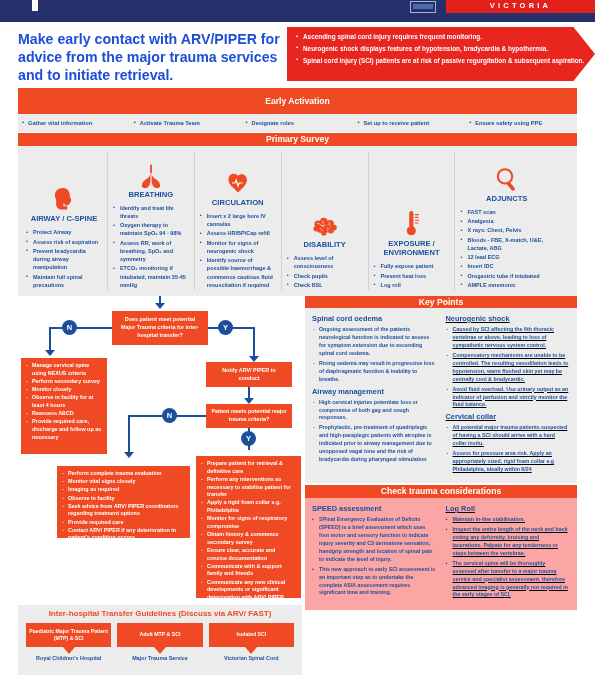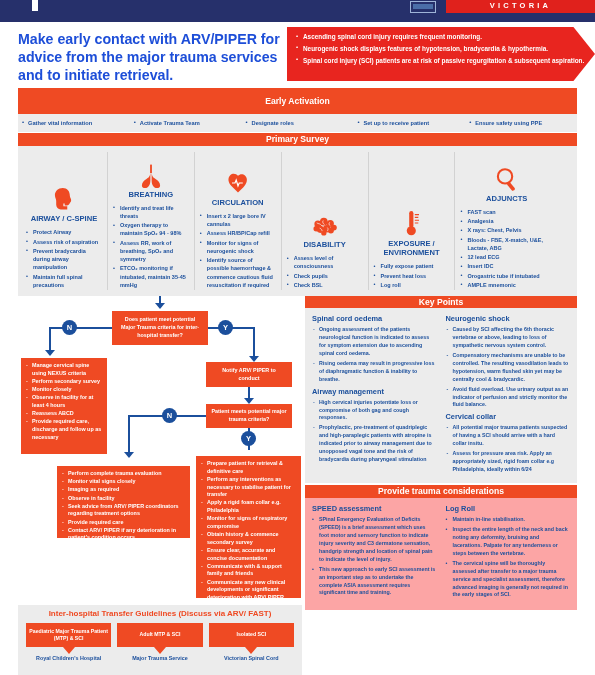--- a/index.html
+++ b/index.html
@@ -140,21 +140,21 @@
     position:absolute; width:0; height:0;
     border-left:5px solid transparent; border-right:5px solid transparent;
     border-top:6px solid #1b4f9c;
   }
 
   
   .kp-wrap { position:absolute; left:305px; top:296px; width:272px; }
   .kp-bar { height:12px; }
   .kp-body { background:#ececec; padding:5px 7px 6px 7px; display:flex; }
   .kp-col { flex:1; padding-right:5px; }
-  .kp-col:last-child { padding-right:0; padding-left:4px; }
+  .kp-col:last-child { padding-right:0; padding-left:4px;text-decoration:underline; }
   .kp-h {
     color:#1b4f9c; font-size:7.4px; font-weight:bold; margin:1px 0 3px 0;
   }
   .kp-list { list-style:none; margin-bottom:3px; }
   .kp-list li {
     color:#1b4f9c; font-size:5.3px; line-height:1.5; font-weight:bold;
     padding-left:7px; position:relative; margin-bottom:2px;
   }
   .kp-list li:before {
     content:"-"; position:absolute; left:1px; top:0;
@@ -443,21 +443,21 @@
           <div class="kp-h">Cervical collar</div>
           <ul class="kp-list">
             <li>All potential major trauma patients suspected of having a SCI should arrive with a hard collar insitu.</li>
             <li>Assess for pressure area risk. Apply an appropriately sized, rigid foam collar e.g Philadelphia, ideally within 6/24</li>
           </ul>
         </div>
     </div>
   </div>
 
   <div class="st-wrap">
-    <div class="bar st-bar">Provide trauma considerations</div>
+    <div class="bar st-bar">Check trauma considerations</div>
     <div class="st-body">
       <div class="kp-col" id="st-left">
           <div class="kp-h">SPEED assessment</div>
           <ul class="kp-list dot">
             <li>SPinal Emergency Evaluation of Deficits (SPEED) is a brief assessment which uses foot motor and sensory function to indicate injury severity and C3 dermatone sensation, handgrip strength and location of spinal pain to indicate the level of injury.</li>
             <li>This new approach to early SCI assessment is an important step as to undertake the complete ASIA assessment requires significant time and training.</li>
           </ul>
         </div>
       <div class="kp-col" id="st-right">
           <div class="kp-h">Log Roll</div>

